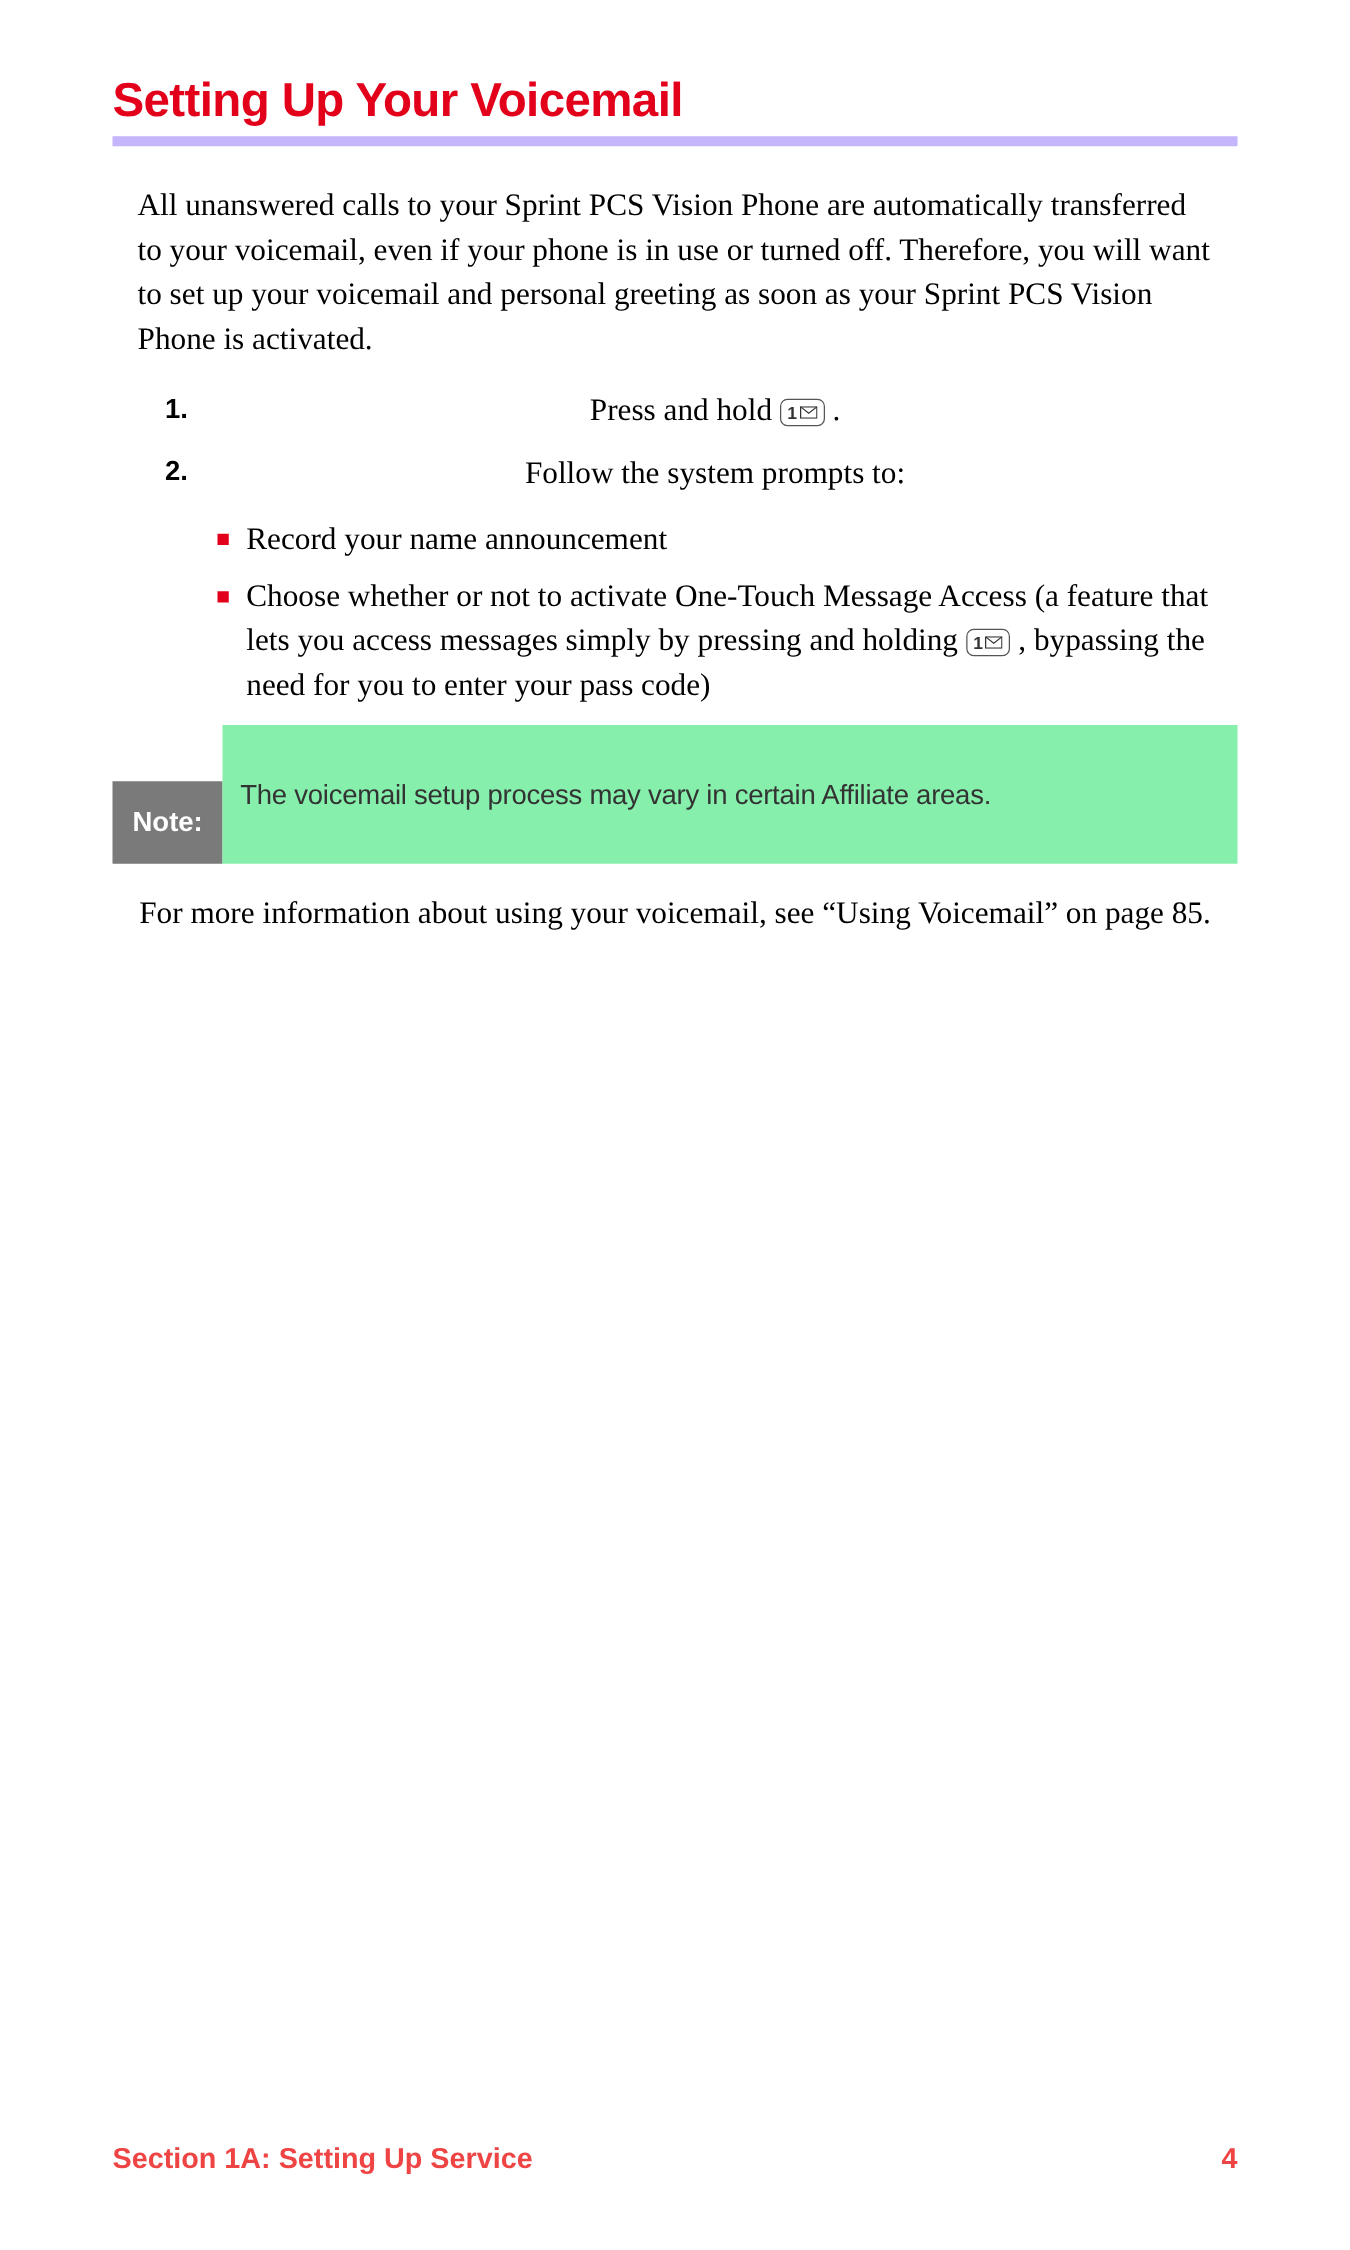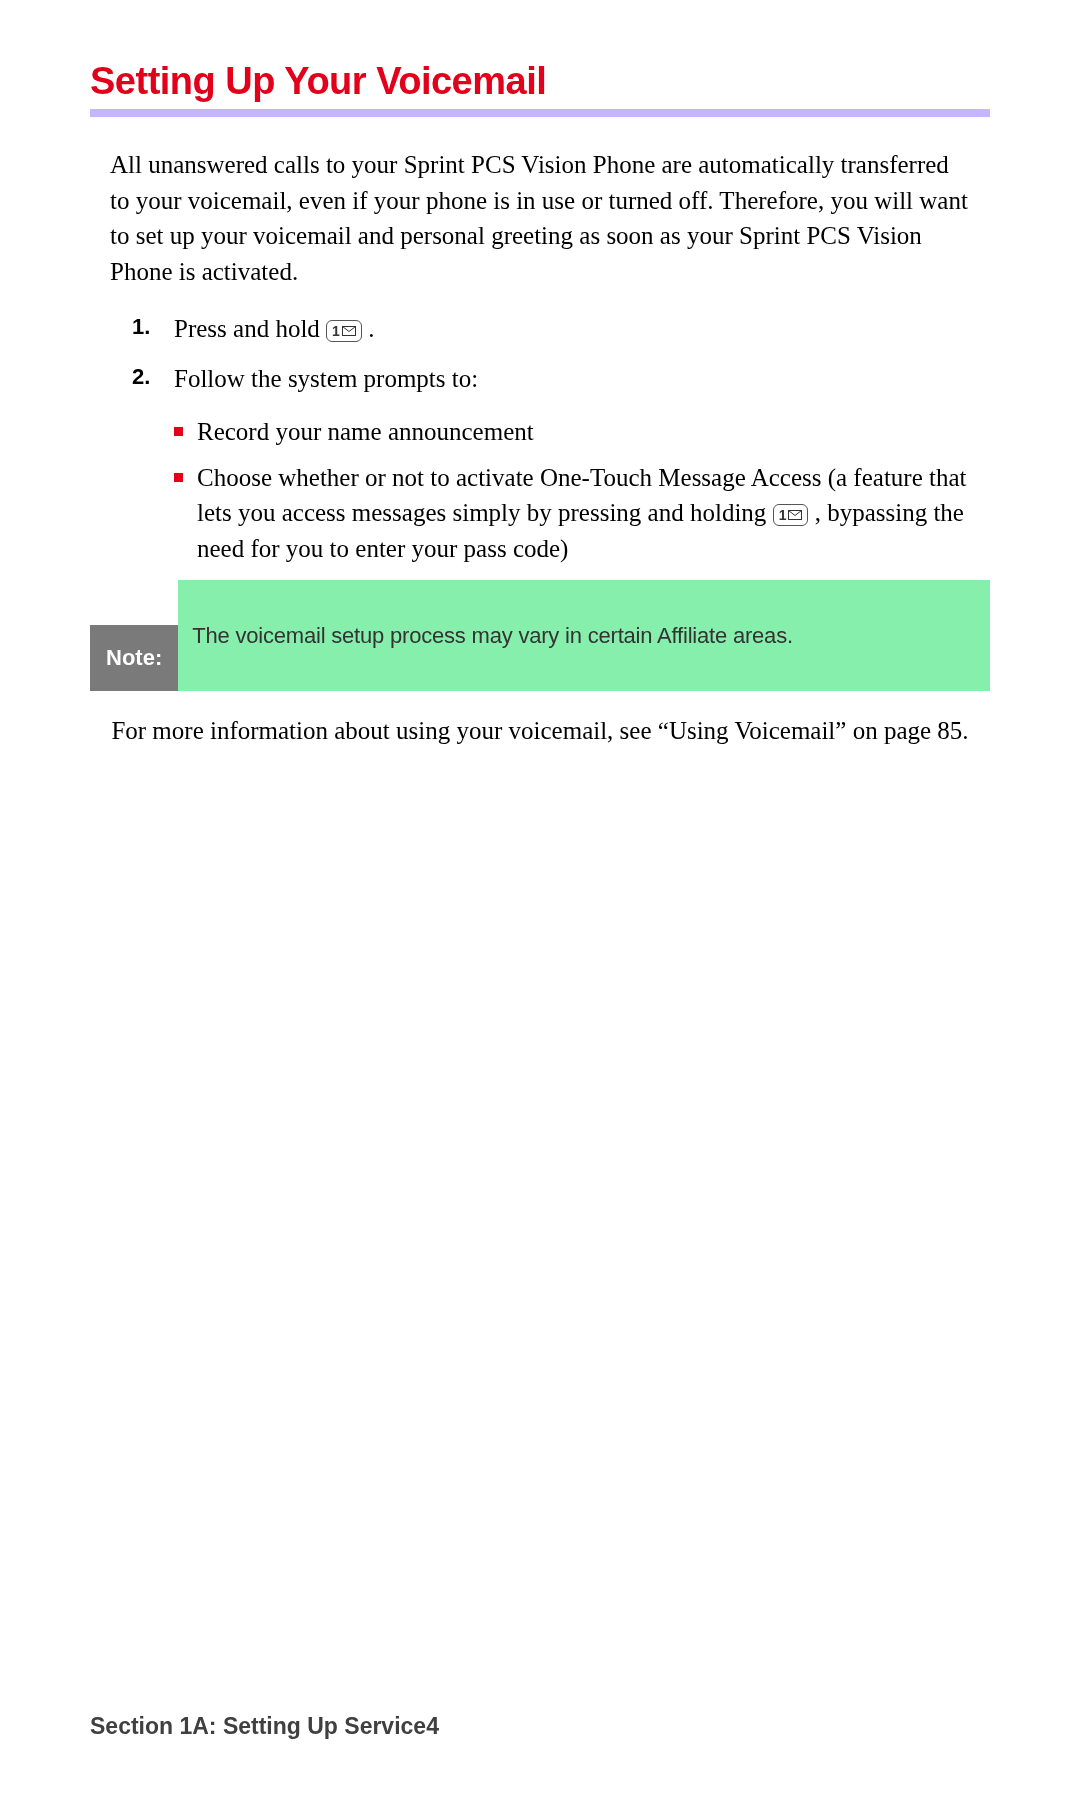--- a/index.html
+++ b/index.html
@@ -57,20 +57,21 @@
     }
     .ol-num {
       font-family: 'Helvetica Neue', Helvetica, Arial, sans-serif;
       font-weight: bold;
       font-size: 22px;
       min-width: 42px;
       color: #000;
     }
     .ol-text {
       flex: 1;
+      text-align: center;
     }
     .ul {
       list-style: none;
       padding-left: 64px;
       margin-top: 4px;
     }
     .ul-item {
       display: flex;
       align-items: flex-start;
       font-size: 25px;
@@ -139,24 +140,25 @@
       line-height: 1.42;
       color: #000;
       text-align: center;
     }
     .footer {
       position: absolute;
       bottom: 60px;
       left: 90px;
       right: 90px;
       display: flex;
+      justify-content: space-between;
       font-family: 'Helvetica Neue', Helvetica, Arial, sans-serif;
       font-weight: bold;
       font-size: 23px;
-      color: #404040;
+      color: #ef4444;
     }
   </style>
 </head>
 <body>
 
 <h1 class="heading">Setting Up Your Voicemail</h1>
 
 <div class="content">
 
   <p class="intro">All unanswered calls to your Sprint PCS Vision Phone are automatically transferred to your voicemail, even if your phone is in use or turned off. Therefore, you will want to set up your voicemail and personal greeting as soon as your Sprint PCS Vision Phone is activated.</p>

